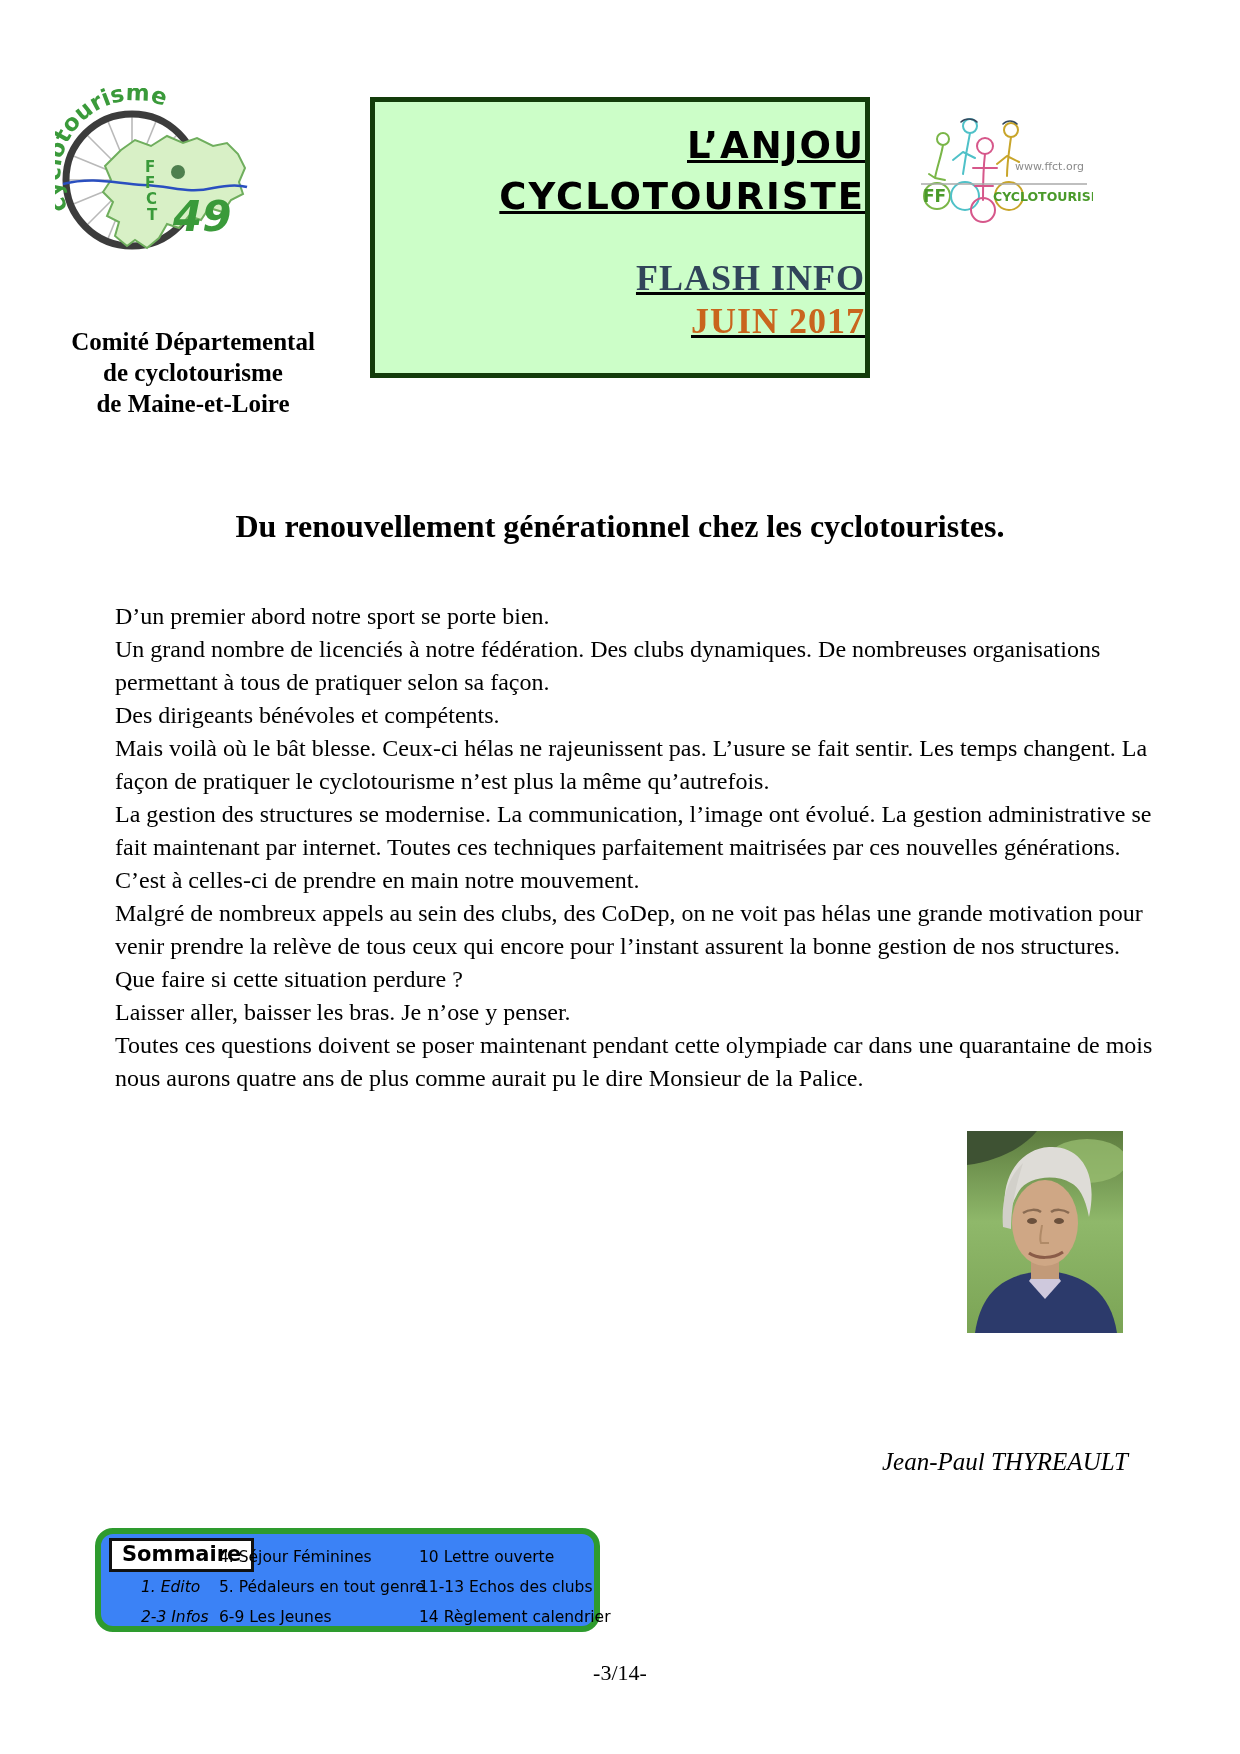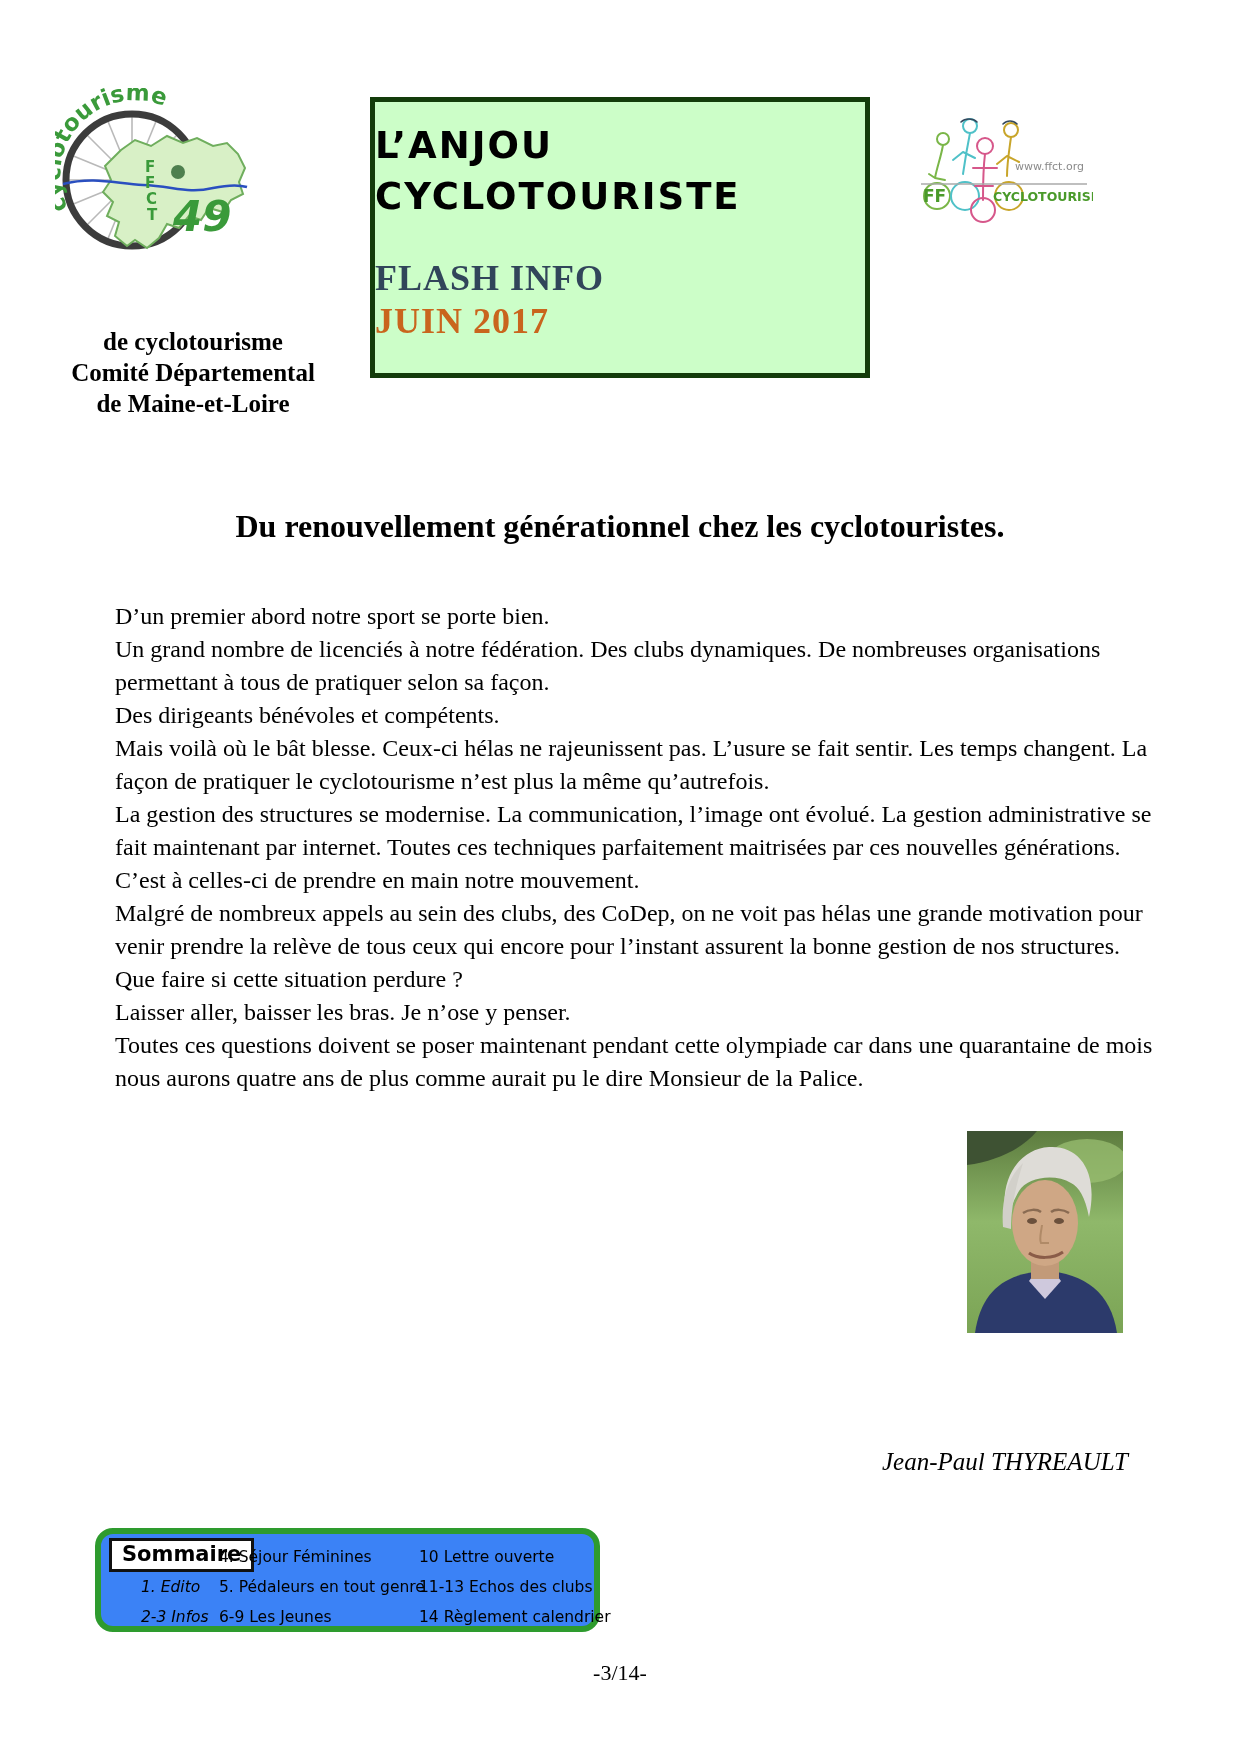--- a/index.html
+++ b/index.html
@@ -8,21 +8,21 @@
     font-family:"Liberation Serif","DejaVu Serif",serif;color:#000;overflow:hidden;
   }
   
   .logo-left{position:absolute;left:55px;top:88px;width:195px;height:175px;}
   .committee{
     position:absolute;left:48px;top:326px;width:290px;text-align:center;
     font-weight:bold;font-size:25px;line-height:31px;
   }
   .header-box{
     position:absolute;left:370px;top:97px;width:500px;height:281px;box-sizing:border-box;
-    background:#ccfec8;border:5px solid #133c0b;text-align:left;
+    background:#ccfec8;border:5px solid #133c0b;text-align:right;text-decoration:underline;
   }
   .header-box .t1{margin-top:16px;font-family:"DejaVu Sans",sans-serif;font-weight:bold;
     font-size:37px;letter-spacing:2px;line-height:56px;}
   .header-box .t2{font-family:"DejaVu Sans",sans-serif;font-weight:bold;
     font-size:37px;letter-spacing:2px;line-height:46px;}
   .header-box .flash{margin-top:36px;font-weight:bold;font-size:36px;color:#31455a;
     letter-spacing:1px;line-height:44px;}
   .header-box .issue{font-weight:bold;font-size:36px;color:#c9651d;letter-spacing:1px;line-height:42px;}
   .ffct-logo{position:absolute;left:915px;top:112px;width:178px;height:112px;}
   
@@ -108,22 +108,22 @@
       <text x="90" y="84">F</text>
       <text x="90" y="100">F</text>
       <text x="91" y="116">C</text>
       <text x="92" y="132">T</text>
     </g>
     <circle cx="123" cy="84" r="7" fill="#4e7f4e"></circle>
     <text x="118" y="143" font-family="DejaVu Sans,sans-serif" font-style="italic" font-weight="bold" font-size="42" fill="#3a9a3a">49</text>
   </svg>
 
   <div class="committee">
+    <div>Comité Départemental</div>
     <div>de cyclotourisme</div>
-    <div>Comité Départemental</div>
     <div>de Maine-et-Loire</div>
   </div>
 
   <div class="header-box">
     <div class="t1">L’ANJOU</div>
     <div class="t2">CYCLOTOURISTE</div>
     <div class="flash">FLASH INFO</div>
     <div class="issue">JUIN 2017</div>
   </div>
 

